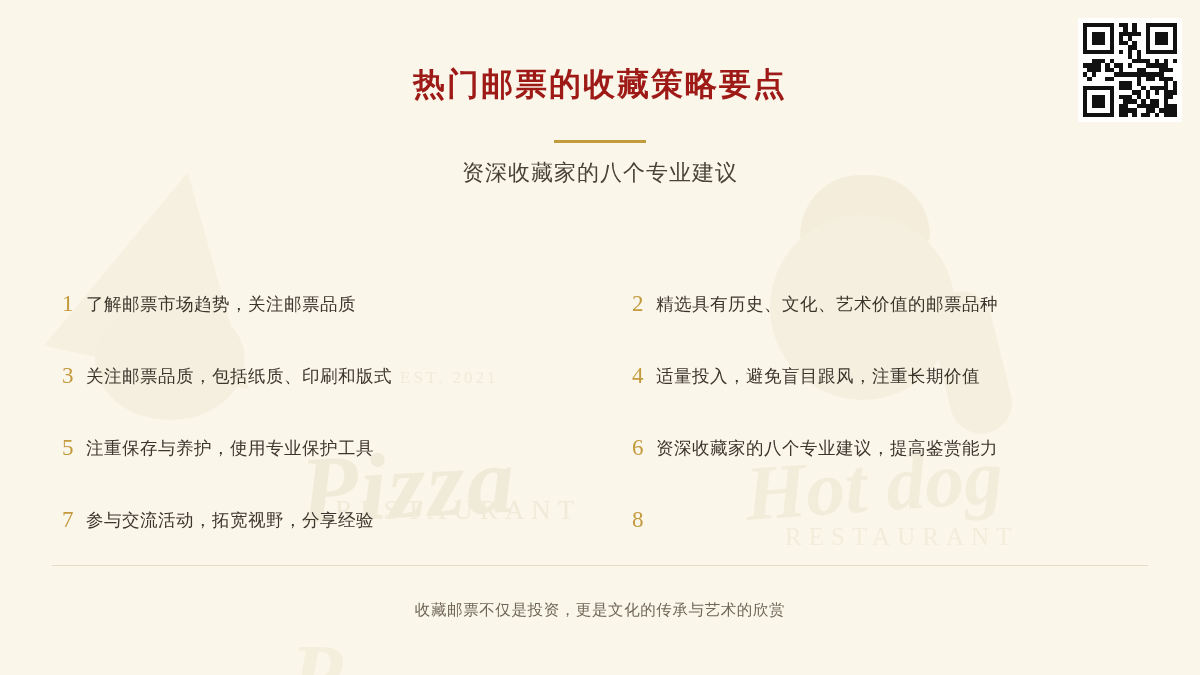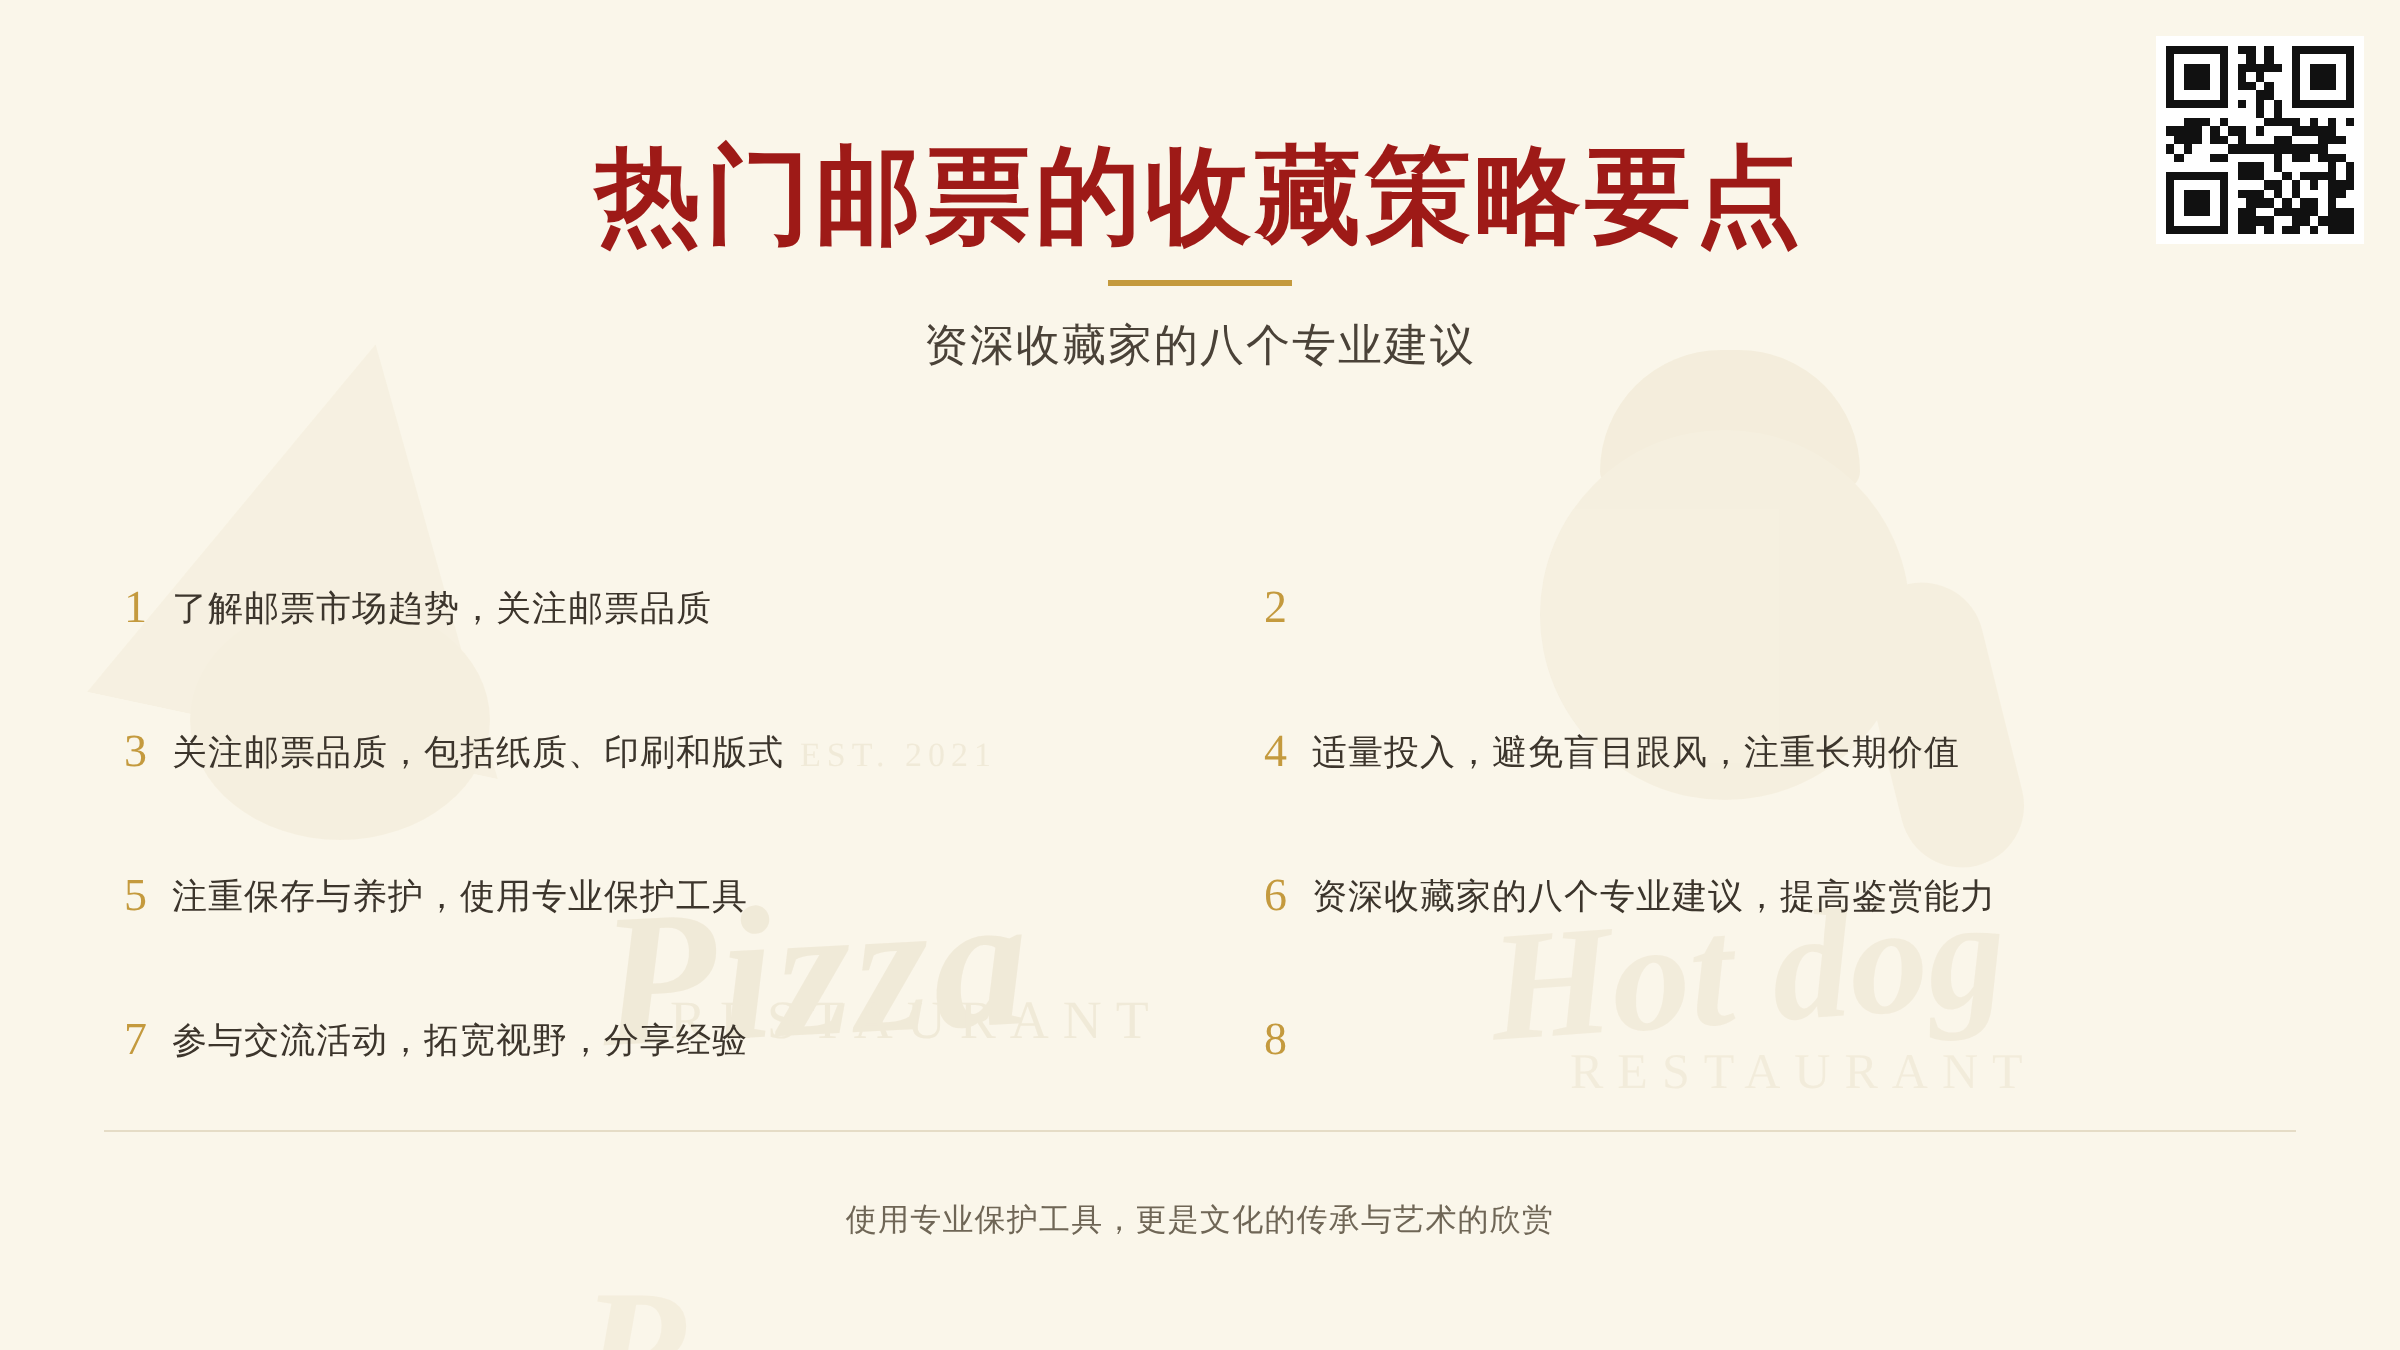--- a/index.html
+++ b/index.html
@@ -131,21 +131,21 @@
 
   
   .title {
     position: absolute;
     top: 63px;
     left: 0;
     width: 1200px;
     text-align: center;
     font-family: "Liberation Serif", serif;
     font-weight: bold;
-    font-size: 53px;
+    font-size: 32px;
     letter-spacing: 2px;
     color: #9e1a17;
   }
   .title-rule {
     position: absolute;
     top: 140px;
     left: 50%;
     transform: translateX(-50%);
     width: 92px;
     height: 3px;
@@ -710,20 +710,21 @@
   <div class="title-rule"></div>
   <div class="subtitle">资深收藏家的八个专业建议</div>
 
   <div class="tips">
     <div class="tip">
       <div class="tip-num">1</div>
       <div class="tip-text">了解邮票市场趋势，关注邮票品质</div>
     </div>
     <div class="tip">
       <div class="tip-num">2</div>
+      <div class="tip-text">精选具有历史、文化、艺术价值的邮票品种</div>
     </div>
     <div class="tip">
       <div class="tip-num">3</div>
       <div class="tip-text">关注邮票品质，包括纸质、印刷和版式</div>
     </div>
     <div class="tip">
       <div class="tip-num">4</div>
       <div class="tip-text">适量投入，避免盲目跟风，注重长期价值</div>
     </div>
     <div class="tip">
@@ -737,15 +738,15 @@
     <div class="tip">
       <div class="tip-num">7</div>
       <div class="tip-text">参与交流活动，拓宽视野，分享经验</div>
     </div>
     <div class="tip">
       <div class="tip-num">8</div>
     </div>
   </div>
 
   <div class="footer-rule"></div>
-  <div class="footer">使用专业保护工具，更是文化的传承与艺术的欣赏</div>
+  <div class="footer">收藏邮票不仅是投资，更是文化的传承与艺术的欣赏</div>
 
 </div>
 
 </body></html>

